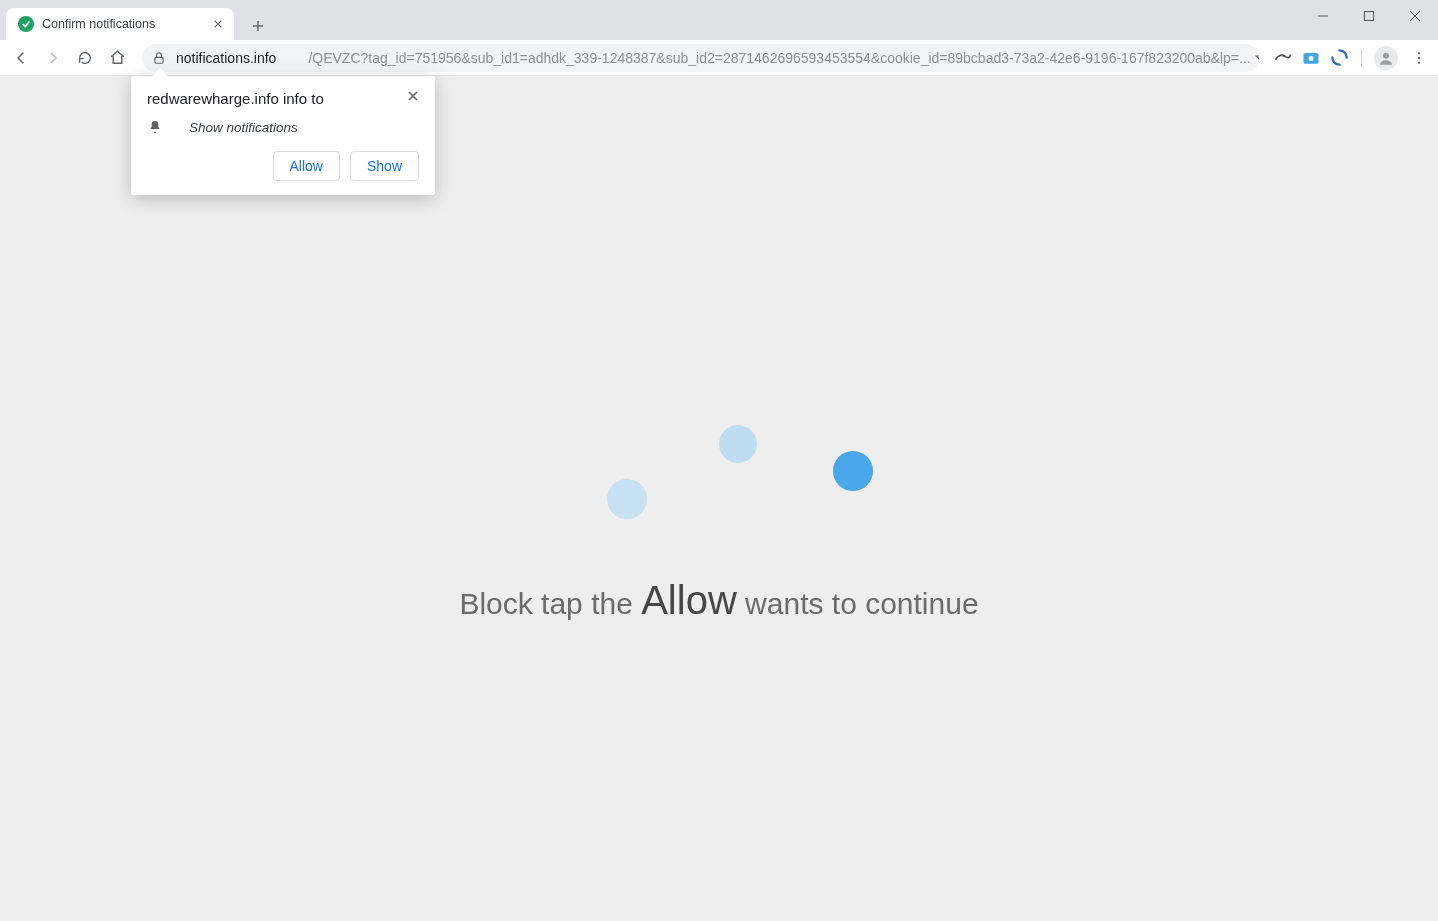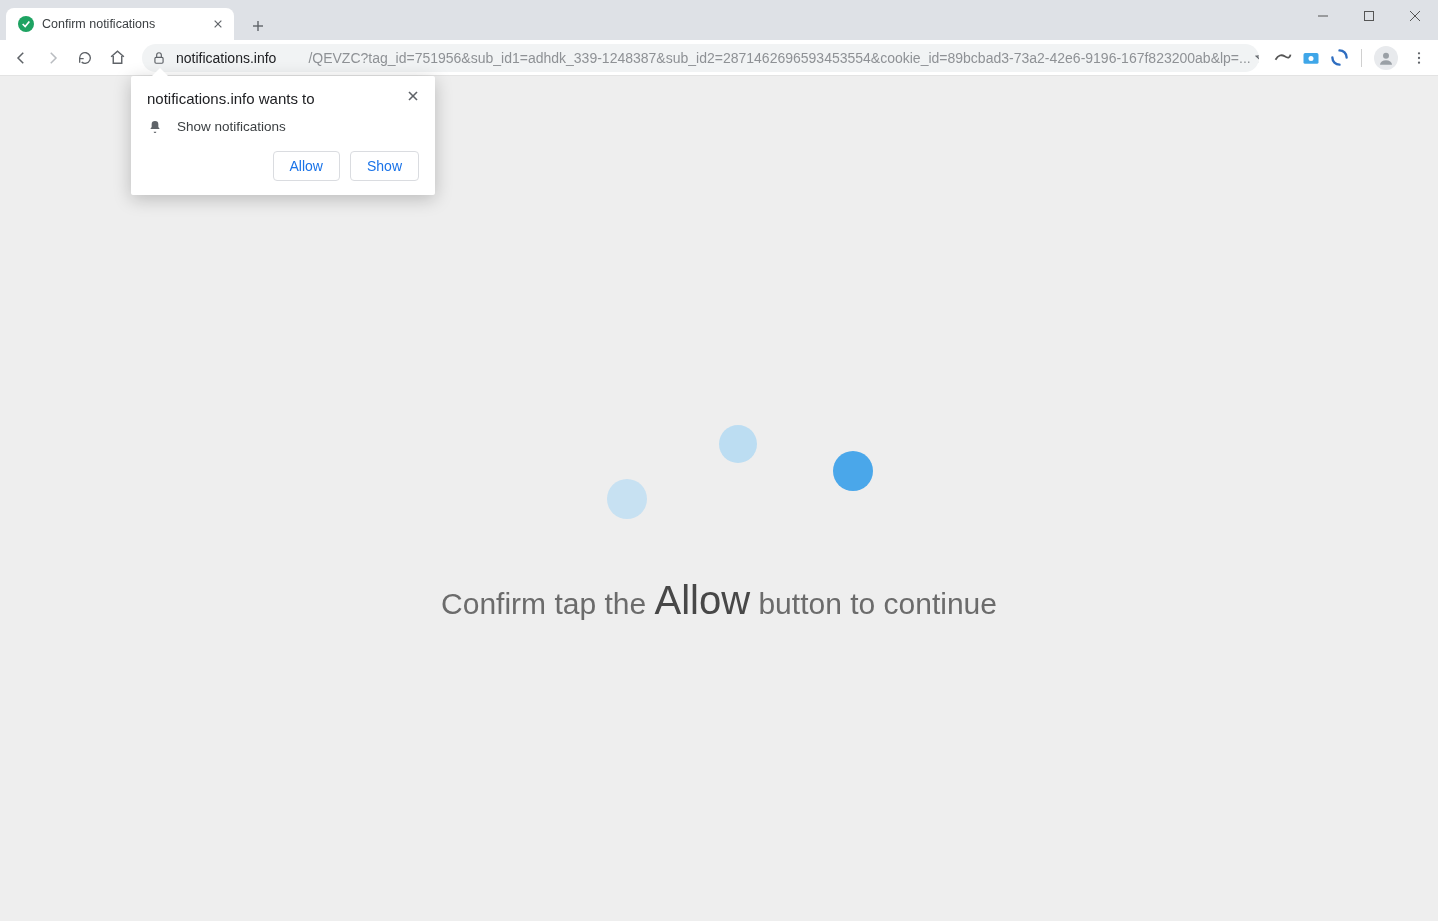--- a/index.html
+++ b/index.html
@@ -69,21 +69,21 @@
     position:absolute; top:76px; left:131px; width:304px; background:#fff;
     box-shadow: 0 4px 18px rgba(0,0,0,0.22); border-radius:2px; z-index:100;
     padding: 14px 16px 14px 16px;
   }
   .perm-popup::before {
     content:""; position:absolute; top:-8px; left:20px; width:0; height:0;
     border-left:9px solid transparent; border-right:9px solid transparent; border-bottom:9px solid #fff;
   }
   .perm-title { font-size:15px; color:#202124; margin-bottom:12px; }
   .perm-close { position:absolute; top:10px; right:12px; width:20px; height:20px; display:flex; align-items:center; justify-content:center; color:#5f6368; }
-  .perm-row { display:flex; align-items:flex-start; gap:14px; font-size:13.5px; color:#3c4043; margin-bottom:16px; }
+  .perm-row { display:flex; align-items:flex-end; gap:26px; font-size:13.5px; color:#3c4043; margin-bottom:16px;font-style:italic; }
   .perm-row .bell { width:16px; height:16px; color:#5f6368; }
   .perm-actions { display:flex; justify-content:flex-end; gap:10px; }
   .perm-btn {
     border:1px solid #dadce0; background:#fff; color:#1a73e8; font-size:14px;
     padding: 6px 16px; border-radius:4px; font-family:inherit;
   }
 </style>
 </head>
 <body>
 
@@ -203,32 +203,32 @@
   </div>
 </div>
 
 <div class="content">
   <div class="loader-wrap">
     <div class="dot dot1"></div>
     <div class="dot dot2"></div>
     <div class="dot dot3"></div>
   </div>
   <div class="caption">
-    <span>Confirm tap the </span><span class="strong">Allow</span><span> button to continue</span>
+    <span>Block tap the </span><span class="strong">Allow</span><span> wants to continue</span>
   </div>
 </div>
 
 <div class="perm-popup">
   <div class="perm-close">
     <svg viewBox="0 0 12 12" width="12" height="12">
         <line x1="2" y1="2" x2="10" y2="10" stroke="currentColor" stroke-width="1.6"></line>
         <line x1="10" y1="2" x2="2" y2="10" stroke="currentColor" stroke-width="1.6"></line>
       </svg>
   </div>
-  <div class="perm-title">notifications.info wants to</div>
+  <div class="perm-title">redwarewharge.info info to</div>
   <div class="perm-row">
     <span class="bell">
       <svg viewBox="0 0 24 24" width="16" height="16">
           <path d="M12 3 a5 5 0 0 1 5 5 v4 l2 3 H5 l2 -3 V8 a5 5 0 0 1 5 -5 Z" fill="currentColor"></path>
           <path d="M10 19 a2 2 0 0 0 4 0" fill="currentColor"></path>
         </svg>
     </span>
     <span>Show notifications</span>
   </div>
   <div class="perm-actions">

